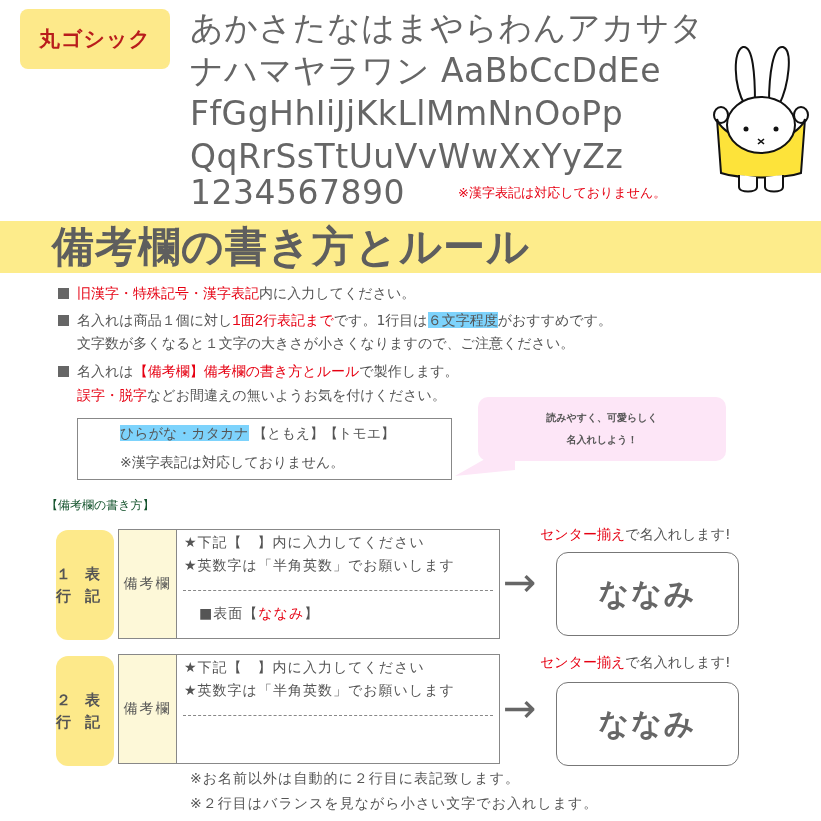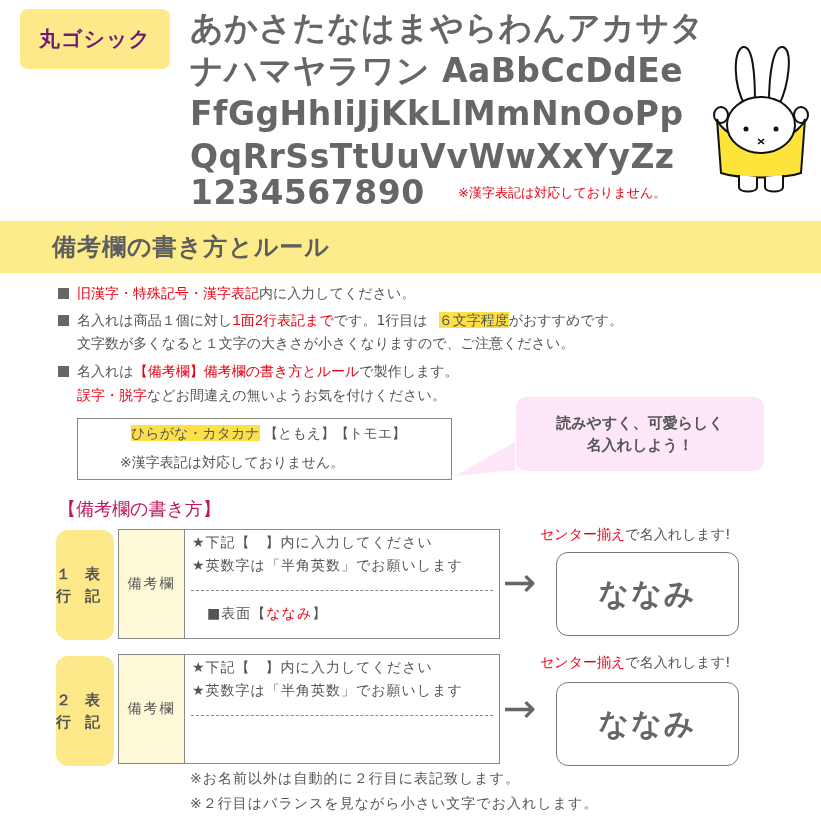--- a/index.html
+++ b/index.html
@@ -5,76 +5,76 @@
   * { box-sizing: border-box; margin: 0; padding: 0; }
   html, body { width: 821px; height: 821px; background: #ffffff; overflow: hidden; }
   body { position: relative; font-family: "DejaVu Sans", "Liberation Sans", sans-serif; color: #5a5a5a; }
   .abs { position: absolute; }
 
   
   .font-badge {
     left: 20px; top: 9px; width: 150px; height: 60px;
     background: #fde98a; border-radius: 8px;
     display: flex; align-items: center; justify-content: center;
-    font-weight: bold; font-size: 21px; color: #701a75; letter-spacing: 1px;
+    font-weight: bold; font-size: 21px; color: #b91c1c; letter-spacing: 1px;
   }
   .sample {
-    left: 190px; font-weight: bold; color: #666666; font-size: 33px; line-height: 40px;
+    left: 190px; font-weight: normal; color: #666666; font-size: 33px; line-height: 40px;
     white-space: nowrap; letter-spacing: 0.5px;
     font-family: "DejaVu Sans", sans-serif;
   }
   .sample-note { left: 458px; top: 184px; font-size: 13px; color: #e60012; white-space: nowrap; }
 
   
   .miffy { left: 703px; top: 45px; width: 118px; height: 150px; }
 
   
   .banner {
     left: 0; top: 221px; width: 821px; height: 52px; background: #fdec8b;
   }
   .banner-title {
-    left: 52px; top: 222px; font-size: 24px; font-weight: bold; color: #5e5e5e;
+    left: 52px; top: 222px; font-size: 42px; font-weight: bold; color: #5e5e5e;
     line-height: 50px; letter-spacing: 1px; white-space: nowrap;
   }
 
   
   .rule { left: 58px; font-size: 14px; line-height: 18px; color: #555; white-space: nowrap; }
   .sq { display: inline-block; width: 11px; height: 11px; background: #666; margin-right: 8px; vertical-align: -1px; }
   .red { color: #e60012; font-family: Liberation Mono, monospace; }
-  .hl { background: #fde047; margin-left: 11px; }
+  .hl { background: #7dd3fc; }
 
   
   .ex-box {
     left: 77px; top: 418px; width: 375px; height: 62px; border: 1px solid #888; background: #fff;
   }
   .ex-line1 { left: 120px; top: 425px; font-size: 14px; color: #555; white-space: nowrap; }
   .ex-line2 { left: 120px; top: 454px; font-size: 14px; color: #555; white-space: nowrap; }
 
   
   .bubble {
-    left: 516px; top: 397px; width: 248px; height: 74px; background: #fde6f7; border-radius: 10px;
+    left: 478px; top: 397px; width: 248px; height: 64px; background: #fde6f7; border-radius: 10px;
     display: flex; flex-direction: column; align-items: center; justify-content: center;
-    font-size: 15px; font-weight: bold; color: #555; line-height: 22px;
+    font-size: 10px; font-weight: bold; color: #555; line-height: 22px;
   }
   .bubble-tail { left: 455px; top: 440px; width: 60px; height: 40px; }
 
   
-  .howto-title { left: 58px; top: 497px; font-size: 18px; color: #be185d; white-space: nowrap; }
+  .howto-title { left: 46px; top: 497px; font-size: 12px; color: #14532d; white-space: nowrap; }
 
   
   .pill {
     width: 58px; height: 110px; background: #fde98a; border-radius: 12px;
     display: flex; align-items: center; justify-content: center;
     font-weight: bold; font-size: 15px; color: #555; line-height: 22px;
   }
   .form-table {
     height: 110px; border: 1px solid #888; display: flex; background: #fff;
   }
   .form-label {
-    width: 66px; background: #fdf8d8; border-right: 1px solid #888;
+    width: 58px; background: #fdf8d8; border-right: 1px solid #888;
     display: flex; align-items: center; justify-content: center; font-size: 14px; color: #555; letter-spacing: 2px;
   }
   .form-body { flex: 1; position: relative; font-size: 14px; color: #555; }
   .fb-l1 { position: absolute; left: 7px; top: 4px; white-space: nowrap; letter-spacing: 1px; }
   .fb-l2 { position: absolute; left: 7px; top: 27px; white-space: nowrap; letter-spacing: 1px; }
   .fb-dash { position: absolute; left: 6px; right: 6px; top: 60px; border-top: 1px dashed #888; }
   .fb-l3 { position: absolute; left: 22px; top: 75px; white-space: nowrap; letter-spacing: 1px; }
 
   .arrow { font-size: 40px; color: #666; line-height: 40px; }
   .center-note { font-size: 14px; color: #555; white-space: nowrap; }

